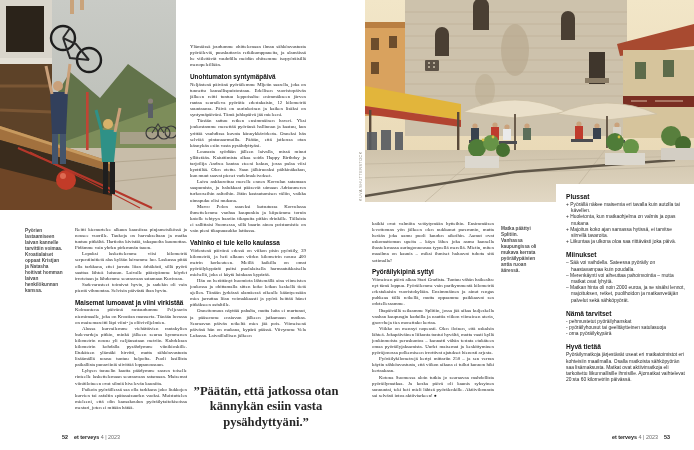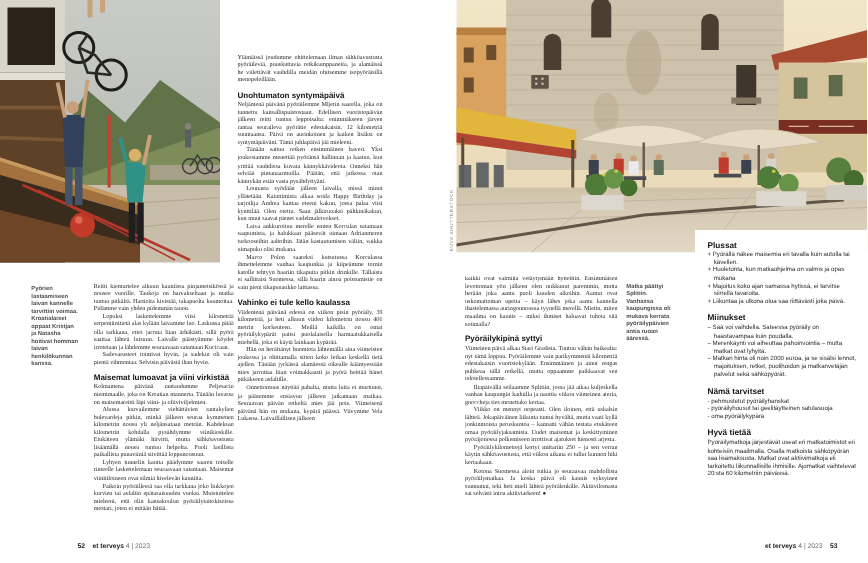--- a/index.html
+++ b/index.html
@@ -260,20 +260,21 @@
       <div class="blk p">Tänään sattuu retken ensimmäinen haveri. Yksi joukostamme menettää pyöränsä hallinnan ja kaatuu, kun yrittää vauhdissa kuvata kännykkävideota. Onneksi hän selviää pintanaarmuilla. Päätän, että jatkossa otan kännykän esiin vasta pysähdyttyäni.</div>
       <div class="blk p">Lounasta syödään jälleen laivalla, missä minut yllätetään. Kaiuttimista alkaa soida Happy Birthday ja tarjoilija Andrea kantaa eteeni kakun, jossa palaa viisi kynttilää. Olen otettu. Saan jälkiruoaksi pähkinäkakun, kun muut saavat pienet vadelmaleivokset.</div>
       <div class="blk p">Laiva ankkuroituu merelle ennen Korculan satamaan saapumista, ja halukkaat pääsevät uimaan Adrianmeren turkooseihin aaltoihin. Jätän kastautumisen väliin, vaikka uimapuku olisi mukana.</div>
       <div class="blk p">Marco Polon saareksi kutsutussa Korculassa ihmettelemme vanhaa kaupunkia ja kiipeämme tornin katolle tehtyyn baariin tikapuita pitkin drinkille. Tällaista ei sallittaisi Suomessa, sillä baarin ainoa poistumistie on vain pieni tikapuuaukko lattiassa.</div>
       <div class="blk h">Vahinko ei tule kello kaulassa</div>
       <div class="blk pf">Viidentenä päivänä edessä on viikon pisin pyöräily, 39 kilometriä, ja heti alkuun viiden kilometrin nousu 400 metrin korkeuteen. Meillä kaikilla on omat pyöräilykypärät paitsi puolalaisella harmaatukkaisella miehellä, joka ei käytä lainkaan kypärää.</div>
       <div class="blk p">Hän on herättänyt huomiota lähtemällä aina viimeisten joukossa ja ohittamalla sitten koko letkan keskellä tietä ajellen. Tänään jyrkässä alamäessä oikealle kääntyessään mies jarruttaa liian voimakkaasti ja pyörä heittää hänet pitkäkseen asfaltille.</div>
       <div class="blk p">Onnettomuus näyttää pahalta, mutta luita ei murtunut, ja pääsemme ensiavun jälkeen jatkamaan matkaa. Seuraavan päivän retkeltä mies jää pois. Viimeisenä päivänä hän on mukana, kypärä päässä. Viivymme Vela Lukassa. Laivaillallisen jälkeen</div>
     </div>
 
+  <div class="pullquote">”Päätän, että jatkossa otan kännykän esiin vasta pysähdyttyäni.”</div>
 
   <div class="bodycol" id="col3">
       <div class="blk pf">kaikki ovat valmiita vetäytymään hytteihin. Ensimmäisen levottoman yön jälkeen olen nukkunut paremmin, mutta herään joka aamu puoli kuuden aikoihin. Aamut ovat uskomattoman upeita – käyn lähes joka aamu kannella ihastelemassa auringonnousua tyynellä merellä. Mietin, miten maailma on kaunis – miksi ihmiset haluavat tuhota sitä sotimalla?</div>
       <div class="blk h">Pyöräilykipinä syttyi</div>
       <div class="blk pf">Viimeinen päivä alkaa Stari Gradista. Tuntuu vähän haikealta: nyt tämä loppuu. Pyöräilemme vain parikymmentä kilometriä edestakaisin vuoristokylään. Ensimmäinen ja ainut rengas puhkeaa tällä retkellä, mutta oppaamme paikkaavat sen odotellessamme.</div>
       <div class="blk p">Iltapäivällä seilaamme Splitiin, jossa jää aikaa kuljeskella vanhan kaupungin kaduilla ja nauttia viikon viimeinen ateria, gnoccheja ties monettako kertaa.</div>
       <div class="blk p">Viikko on mennyt nopeasti. Olen iloinen, että uskalsin lähteä. Jokapäiväinen liikunta tuntui hyvältä, mutta vaati kyllä jonkinmoista peruskuntoa – kannatti vähän testata etukäteen omaa pyöräilyjaksamista. Uudet maisemat ja keskittyminen pyöräjonossa polkemiseen irrottivat ajatukset hienosti arjesta.</div>
       <div class="blk p">Pyöräilykilometrejä kertyi mittariin 250 – ja sen verran käytin sähköavustusta, että viikon aikana ei tullut kunnon hiki kertaakaan.</div>
       <div class="blk p">Kotona Suomessa aloin tutkia jo seuraavaa mahdollista pyöräilymatkaa. Ja koska päivä oli kaunis syksyinen sunnuntai, teki heti mieli lähteä pyörälenkille. Aktiivilomasta sai selvästi intoa aktiiviarkeen! ●</div>
     </div>

